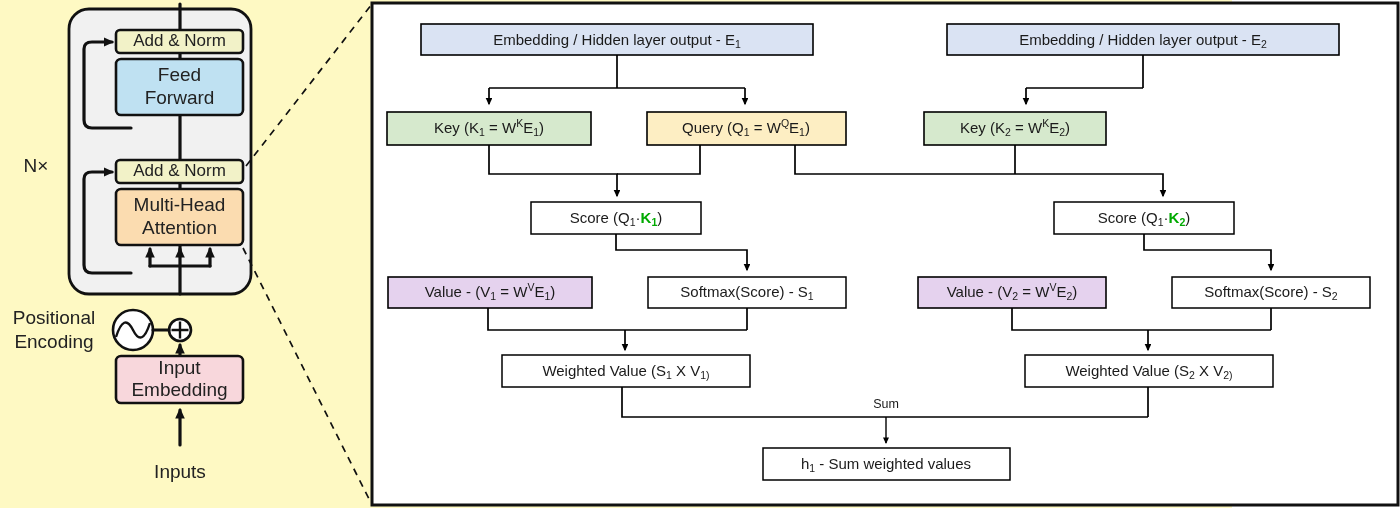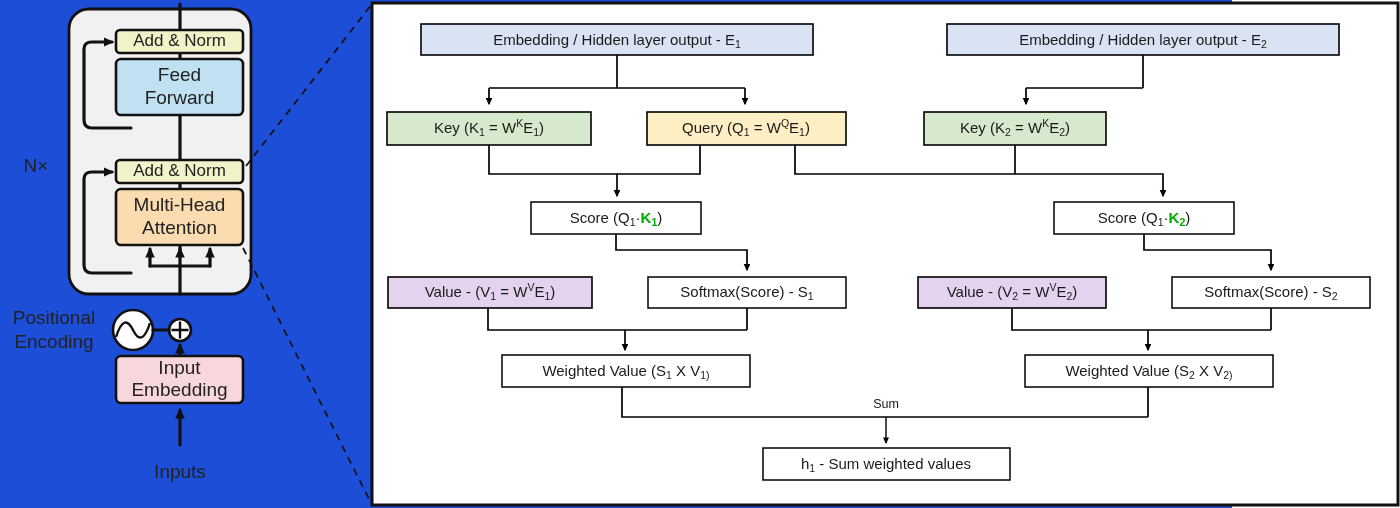--- a/index.html
+++ b/index.html
@@ -1,18 +1,18 @@
 <!DOCTYPE html>
 <html><head>
 <meta charset="utf-8">
 <style>
   html,body{margin:0;padding:0;background:#ffffff;}
   body{width:1400px;height:508px;overflow:hidden;
        font-family:"Liberation Sans","DejaVu Sans",sans-serif;}
-  #stage{position:relative;width:1232px;height:508px;background:#1d4ed8;}
+  #stage{position:relative;width:1232px;height:508px;background:#fef9c3;}
   svg{display:block;}
   .bx{stroke:#000;stroke-width:1.6;}
   .bx-thin{stroke:#000;stroke-width:1.5;fill:#ffffff;}
   .lbl{font-family:"Liberation Sans","DejaVu Sans",sans-serif;
        font-size:15px;fill:#1a1a1a;text-anchor:middle;dominant-baseline:middle;}
   .lbl-sm{font-size:12.5px;}
   .sub{font-size:10.5px;}
   .sup{font-size:10.5px;}
   .kgreen{fill:#00aa00;font-weight:bold;}
   .flow{stroke:#000;stroke-width:1.7;fill:none;}

